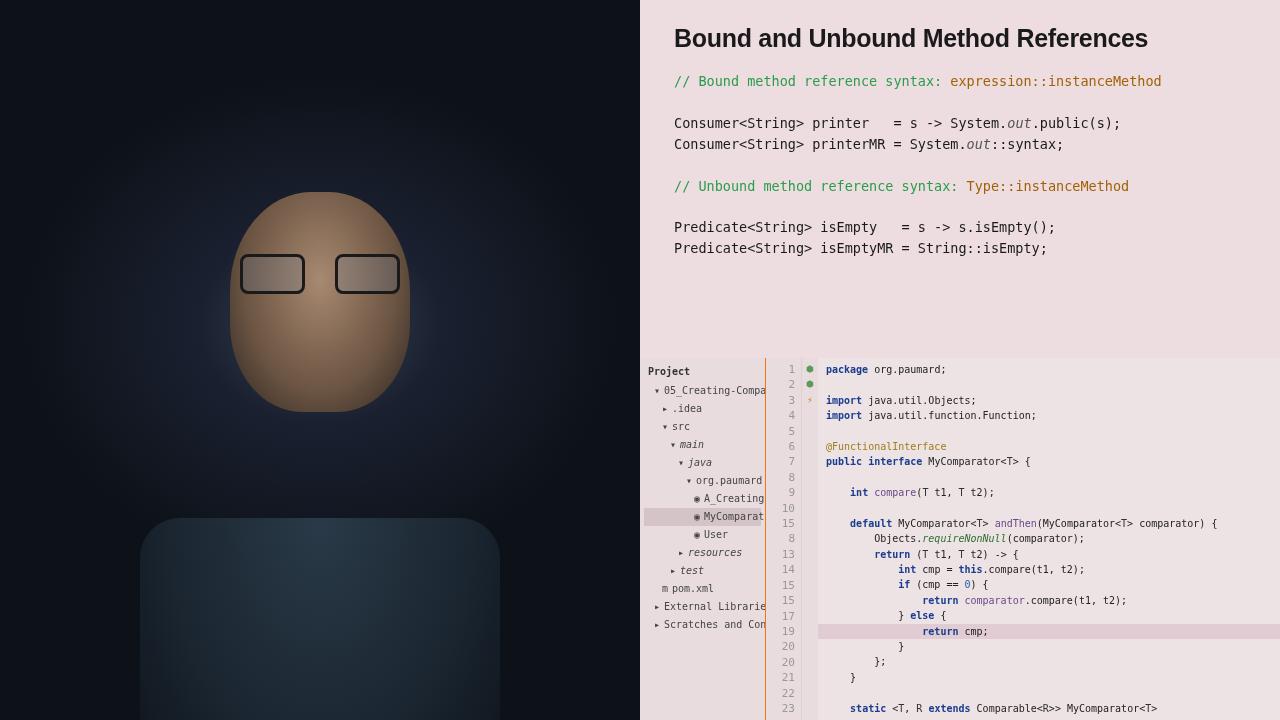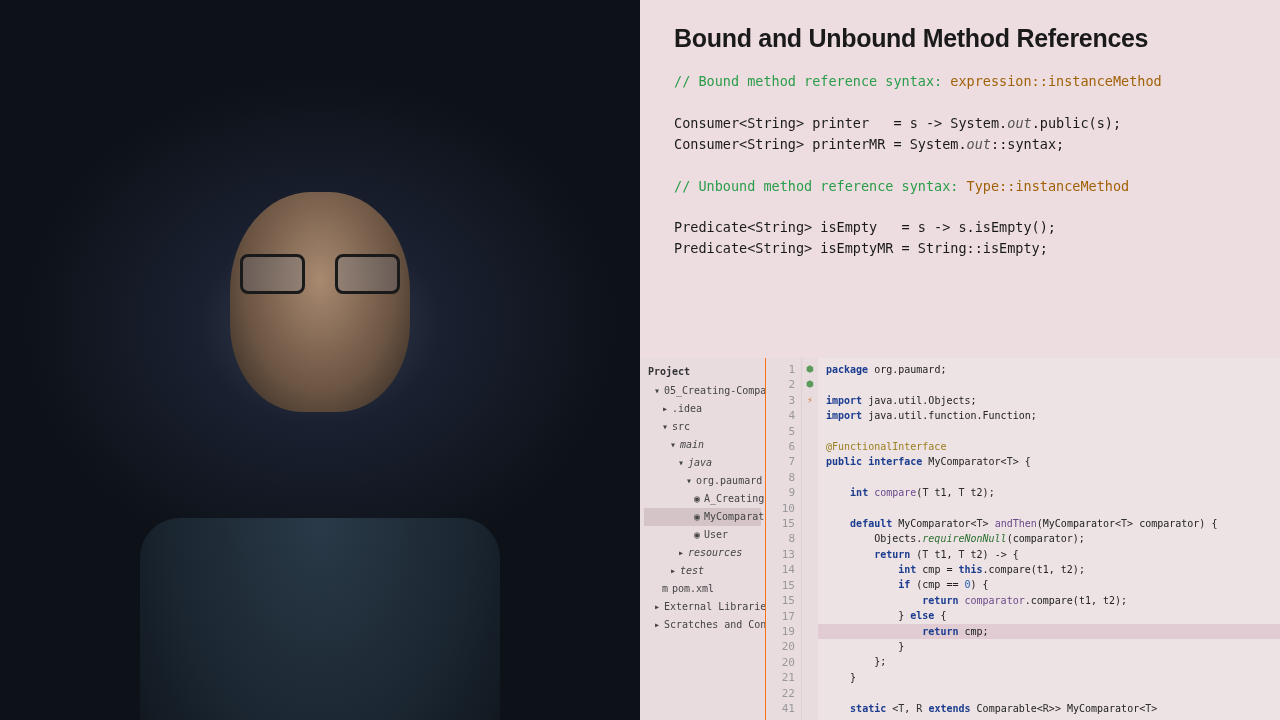--- a/index.html
+++ b/index.html
@@ -109,21 +109,21 @@
           <div>13</div>
           <div>14</div>
           <div>15</div>
           <div>15</div>
           <div>17</div>
           <div>19</div>
           <div>20</div>
           <div>20</div>
           <div>21</div>
           <div>22</div>
-          <div>41</div>
+          <div>23</div>
         </div>
       <div class="gut-icons" id="gut-icons">
           <div style="color: rgb(90, 154, 90);"></div>
           <div style="color: rgb(90, 154, 90);"></div>
           <div style="color: rgb(90, 154, 90);"></div>
           <div style="color: rgb(90, 154, 90);"></div>
           <div style="color: rgb(90, 154, 90);"></div>
           <div style="color: rgb(90, 154, 90);"></div>
           <div style="color: rgb(90, 154, 90);">⬢</div>
           <div style="color: rgb(90, 154, 90);"></div>

